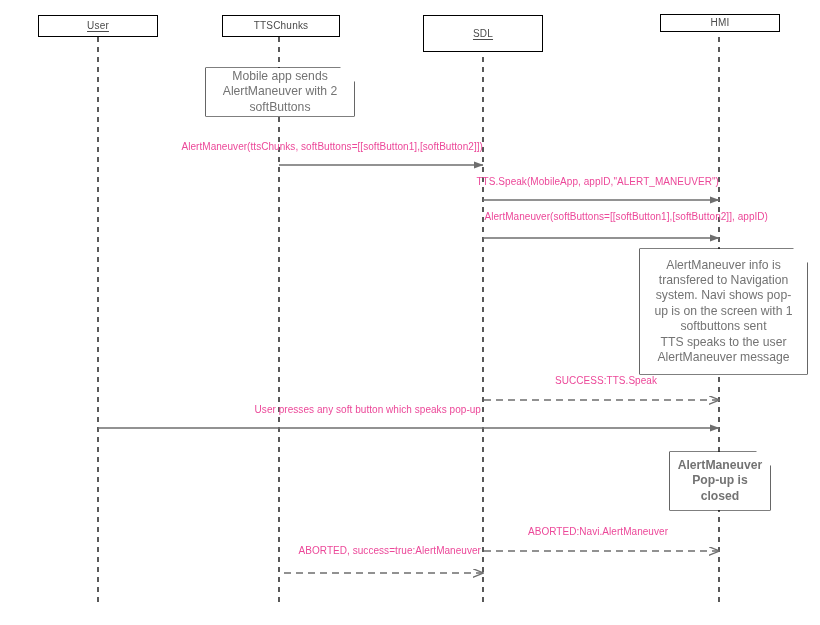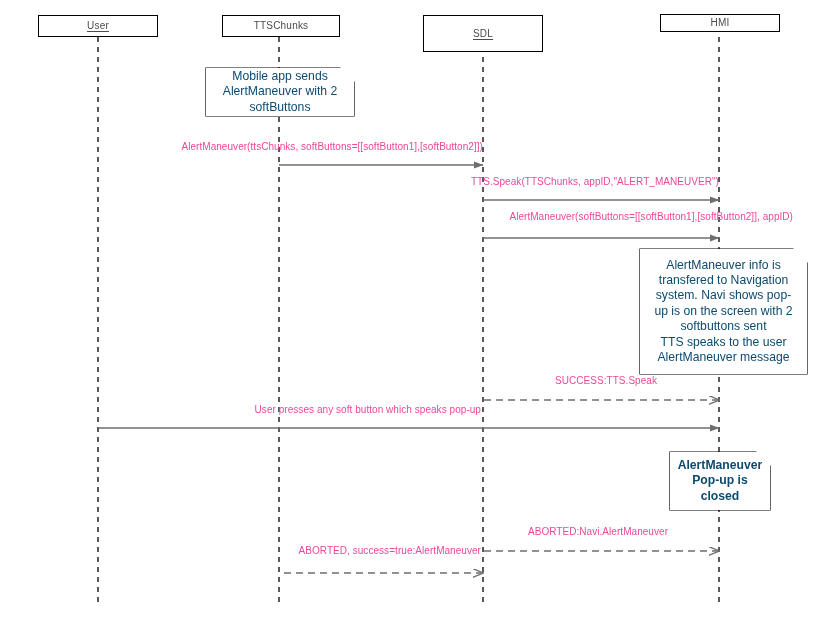--- a/index.html
+++ b/index.html
@@ -44,21 +44,21 @@
   }
   .actor-box.underlined .lbl {
     text-decoration: underline;
     text-underline-offset: 2px;
   }
   .note {
     position: absolute;
     box-sizing: border-box;
     background: #ffffff;
     font-size: 12.2px;
-    color: #0c4a6e;
+    color: #737373;
     line-height: 15.4px;
     text-align: center;
     display: flex;
     align-items: center;
     justify-content: center;
     padding: 3px 6px;
     z-index: 3;
   }
   .note .note-txt {
     white-space: pre-line;
@@ -141,33 +141,33 @@
   <div id="note-texts">
       <div class="note" style="left: 206px; top: 68px; width: 148px; height: 48px;">
         <span class="note-txt">Mobile app sends
 AlertManeuver with 2
 softButtons</span>
       </div>
       <div class="note" style="left: 640px; top: 249px; width: 167px; height: 125px;">
         <span class="note-txt">AlertManeuver info is
 transfered to Navigation
 system. Navi shows pop-
-up is on the screen with 2
+up is on the screen with 1
 softbuttons sent
 TTS speaks to the user
 AlertManeuver message</span>
       </div>
       <div class="note" style="left: 670px; top: 452px; width: 100px; height: 58px; font-weight: bold;">
         <span class="note-txt">AlertManeuver
 Pop-up is closed</span>
       </div>
     </div>
   <div id="message-labels">
       <div class="msg-label right" style="left: 483px; top: 141px;">AlertManeuver(ttsChunks, softButtons=[[softButton1],[softButton2]])</div>
-      <div class="msg-label right" style="left: 719px; top: 176px;">TTS.Speak(TTSChunks, appID,"ALERT_MANEUVER")</div>
-      <div class="msg-label right" style="left: 793px; top: 211px; text-align: right;">AlertManeuver(softButtons=[[softButton1],[softButton2]], appID)</div>
+      <div class="msg-label right" style="left: 719px; top: 176px;">TTS.Speak(MobileApp, appID,"ALERT_MANEUVER")</div>
+      <div class="msg-label right" style="left: 768px; top: 211px; text-align: right;">AlertManeuver(softButtons=[[softButton1],[softButton2]], appID)</div>
       <div class="msg-label center" style="left: 606px; top: 375px;">SUCCESS:TTS.Speak</div>
       <div class="msg-label right" style="left: 481px; top: 404px;">User presses any soft button which speaks pop-up</div>
       <div class="msg-label center" style="left: 598px; top: 526px;">ABORTED:Navi.AlertManeuver</div>
       <div class="msg-label right" style="left: 481px; top: 545px;">ABORTED, success=true:AlertManeuver</div>
     </div>
 
 </div>
 
 </body></html>

